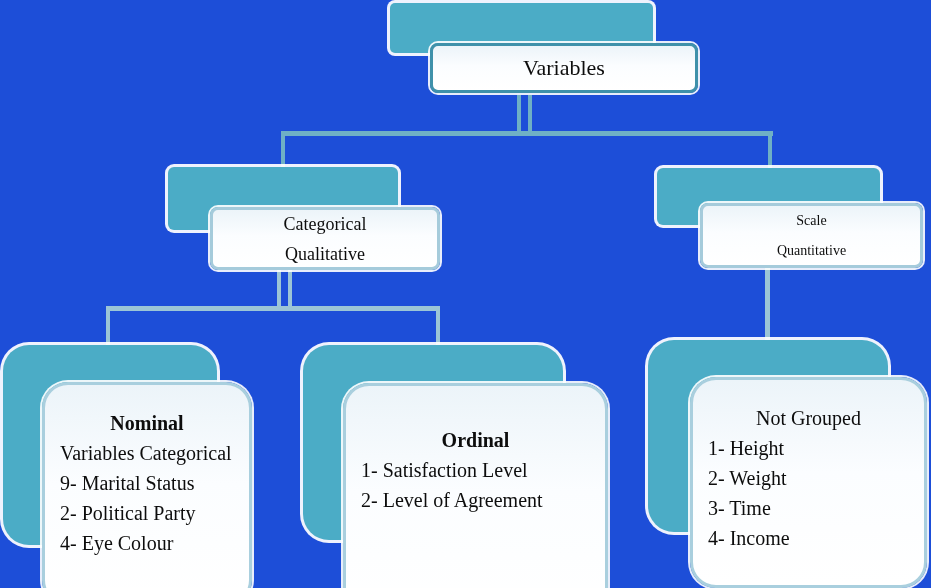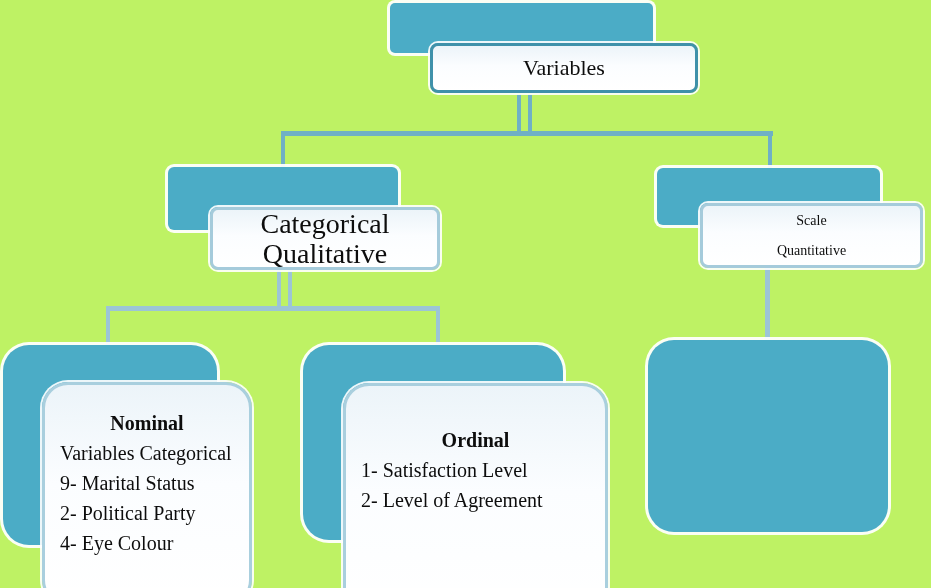--- a/index.html
+++ b/index.html
@@ -1,31 +1,31 @@
 <!DOCTYPE html>
 <html><head>
 <meta charset="utf-8">
 <style>
   html,body{margin:0;padding:0;background:#000;}
-  #stage{position:relative;width:931px;height:588px;background:#bef264;overflow:hidden;
+  #stage{position:relative;width:931px;height:588px;background:#1d4ed8;overflow:hidden;
          font-family:"Liberation Serif", serif;color:#0d0d0d;}
   
   .ln{position:absolute;}
   .ln.l1{background:#6FB0C5;}
   .ln.l2{background:#9CC5D6;}
   
   .teal{position:absolute;background:#4BACC6;box-shadow:0 0 0 3px rgba(255,255,255,0.93);}
   
   .card{position:absolute;background:linear-gradient(180deg,#ecf4f9 0%,#fbfdff 45%,#ffffff 100%);
         box-shadow:0 0 0 2px rgba(255,255,255,0.9);}
   .card.ctr{display:flex;flex-direction:column;align-items:center;justify-content:center;text-align:center;}
   #card-root{left:430px;top:43px;width:262px;height:44px;border:3px solid #3F91AA;border-radius:8px;font-size:22px;}
   #teal-root{left:390px;top:3px;width:263px;height:50px;border-radius:5px;}
   #teal-cat{left:168px;top:167px;width:230px;height:63px;border-radius:6px;}
-  #card-cat{left:210px;top:207px;width:224px;height:57px;border:3px solid #A5CBDB;border-radius:8px;font-size:28px;line-height:30px;}
+  #card-cat{left:210px;top:207px;width:224px;height:57px;border:3px solid #A5CBDB;border-radius:8px;font-size:18px;line-height:30px;}
   #teal-scale{left:657px;top:168px;width:223px;height:57px;border-radius:6px;}
   #card-scale{left:700px;top:203px;width:217px;height:59px;border:3px solid #A5CBDB;border-radius:8px;font-size:14px;line-height:30px;}
   .leaf-teal{border-radius:26px;}
   .leaf{border:3px solid #A9CFDE;border-radius:26px;font-size:20px;line-height:30px;}
   #teal-nom{left:3px;top:345px;width:214px;height:200px;}
   #card-nom{left:42px;top:382px;width:204px;height:195px;padding-top:23px;}
   #teal-ord{left:303px;top:345px;width:260px;height:195px;}
   #card-ord{left:343px;top:383px;width:259px;height:194px;padding-top:39px;}
   #teal-ng{left:648px;top:340px;width:240px;height:192px;}
   #card-ng{left:690px;top:377px;width:231px;height:182px;padding-top:23px;}
@@ -79,14 +79,21 @@
   </div>
 
   <div class="teal leaf-teal" id="teal-ord"></div>
   <div class="card leaf" id="card-ord">
     <div class="hd b">Ordinal</div>
     <div class="it">1- Satisfaction Level</div>
     <div class="it">2- Level of Agreement</div>
   </div>
 
   <div class="teal leaf-teal" id="teal-ng"></div>
+  <div class="card leaf" id="card-ng">
+    <div class="hd">Not Grouped</div>
+    <div class="it">1- Height</div>
+    <div class="it">2- Weight</div>
+    <div class="it">3- Time</div>
+    <div class="it">4- Income</div>
+  </div>
 
 </div>
 
 </body></html>

